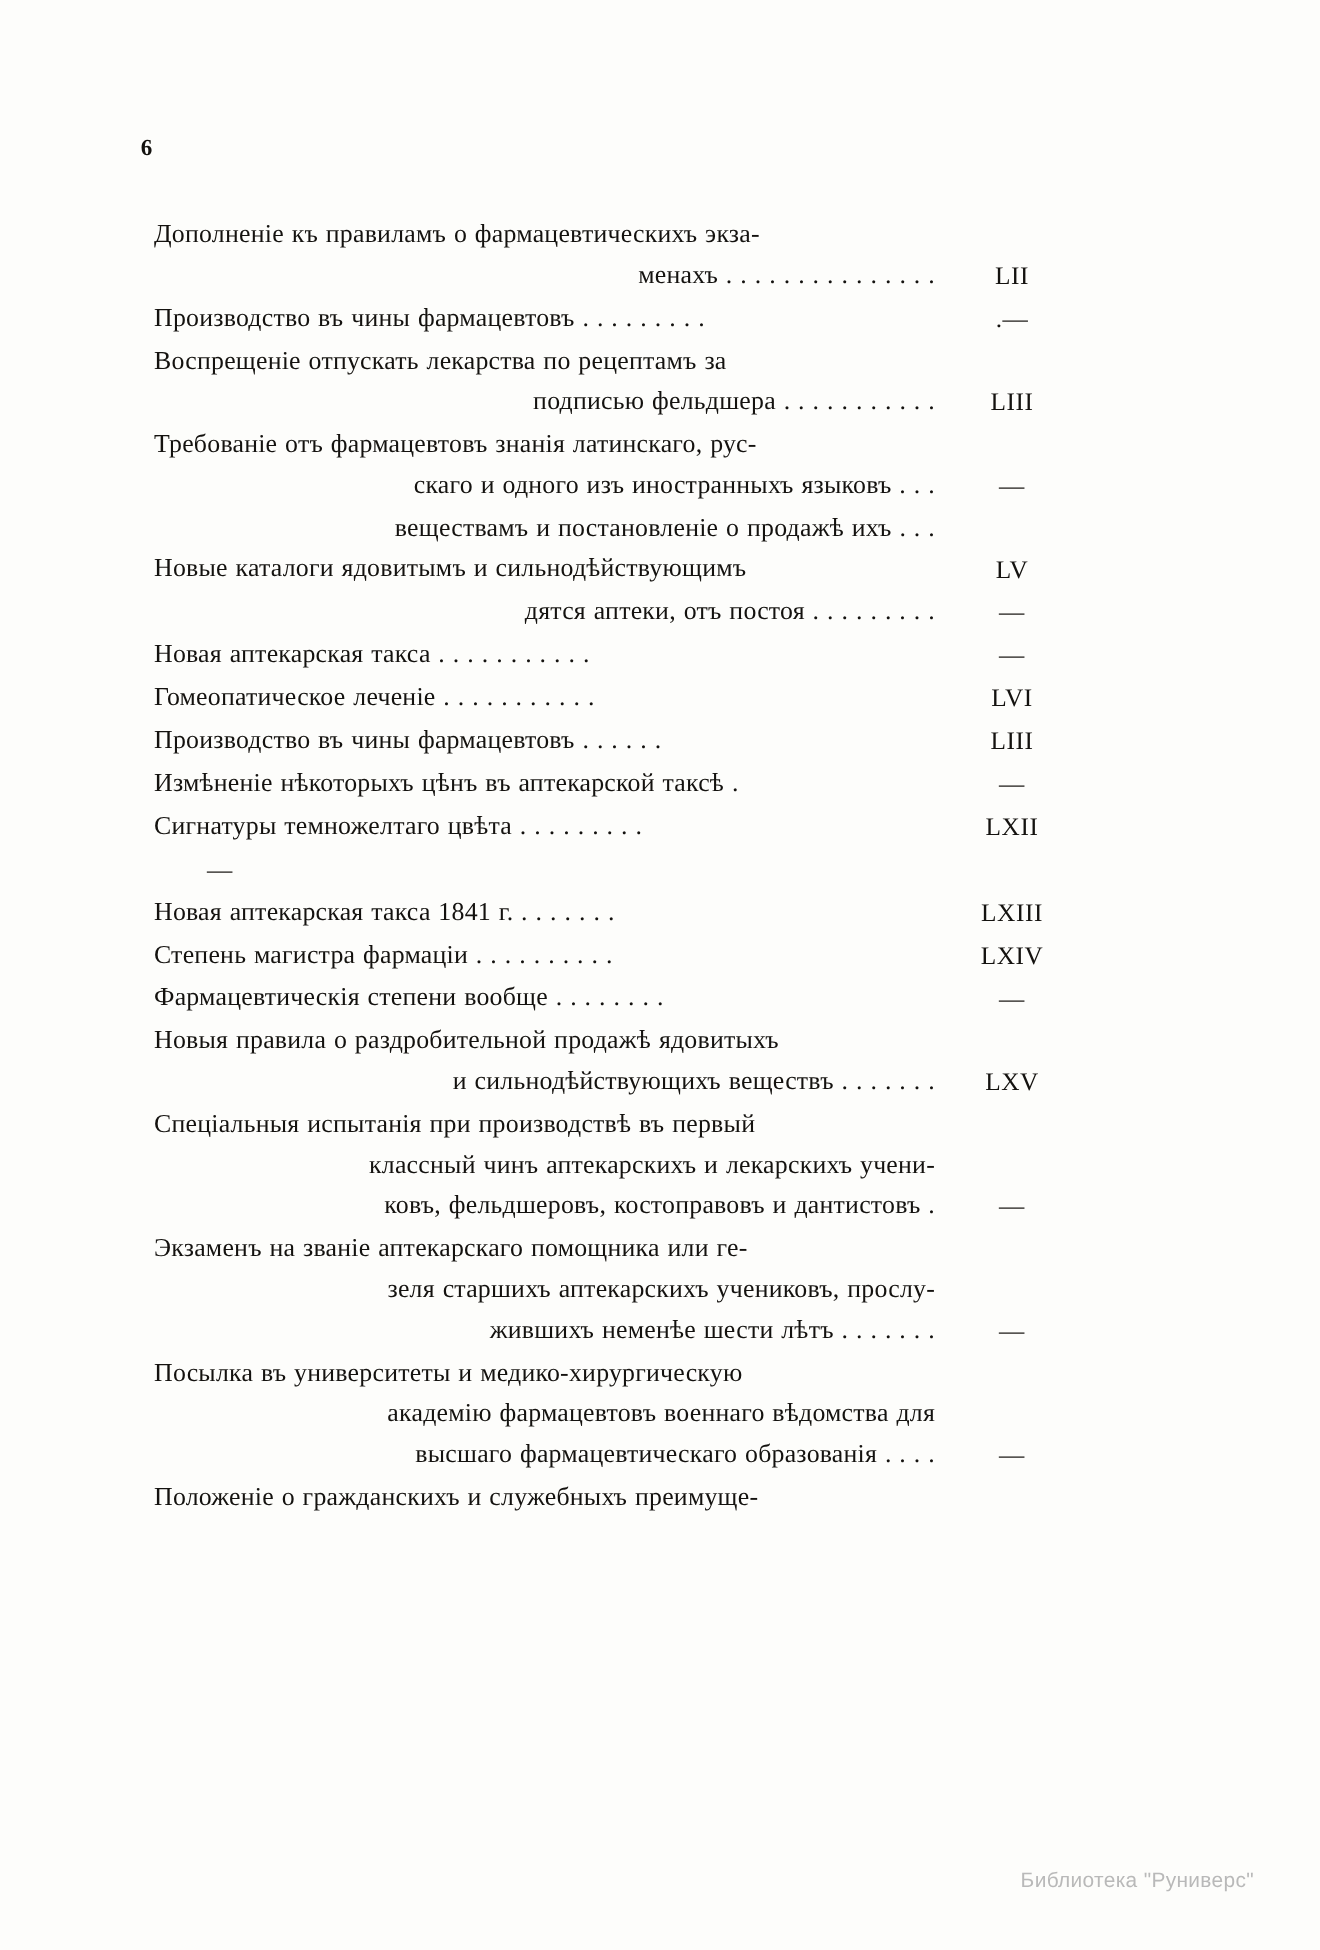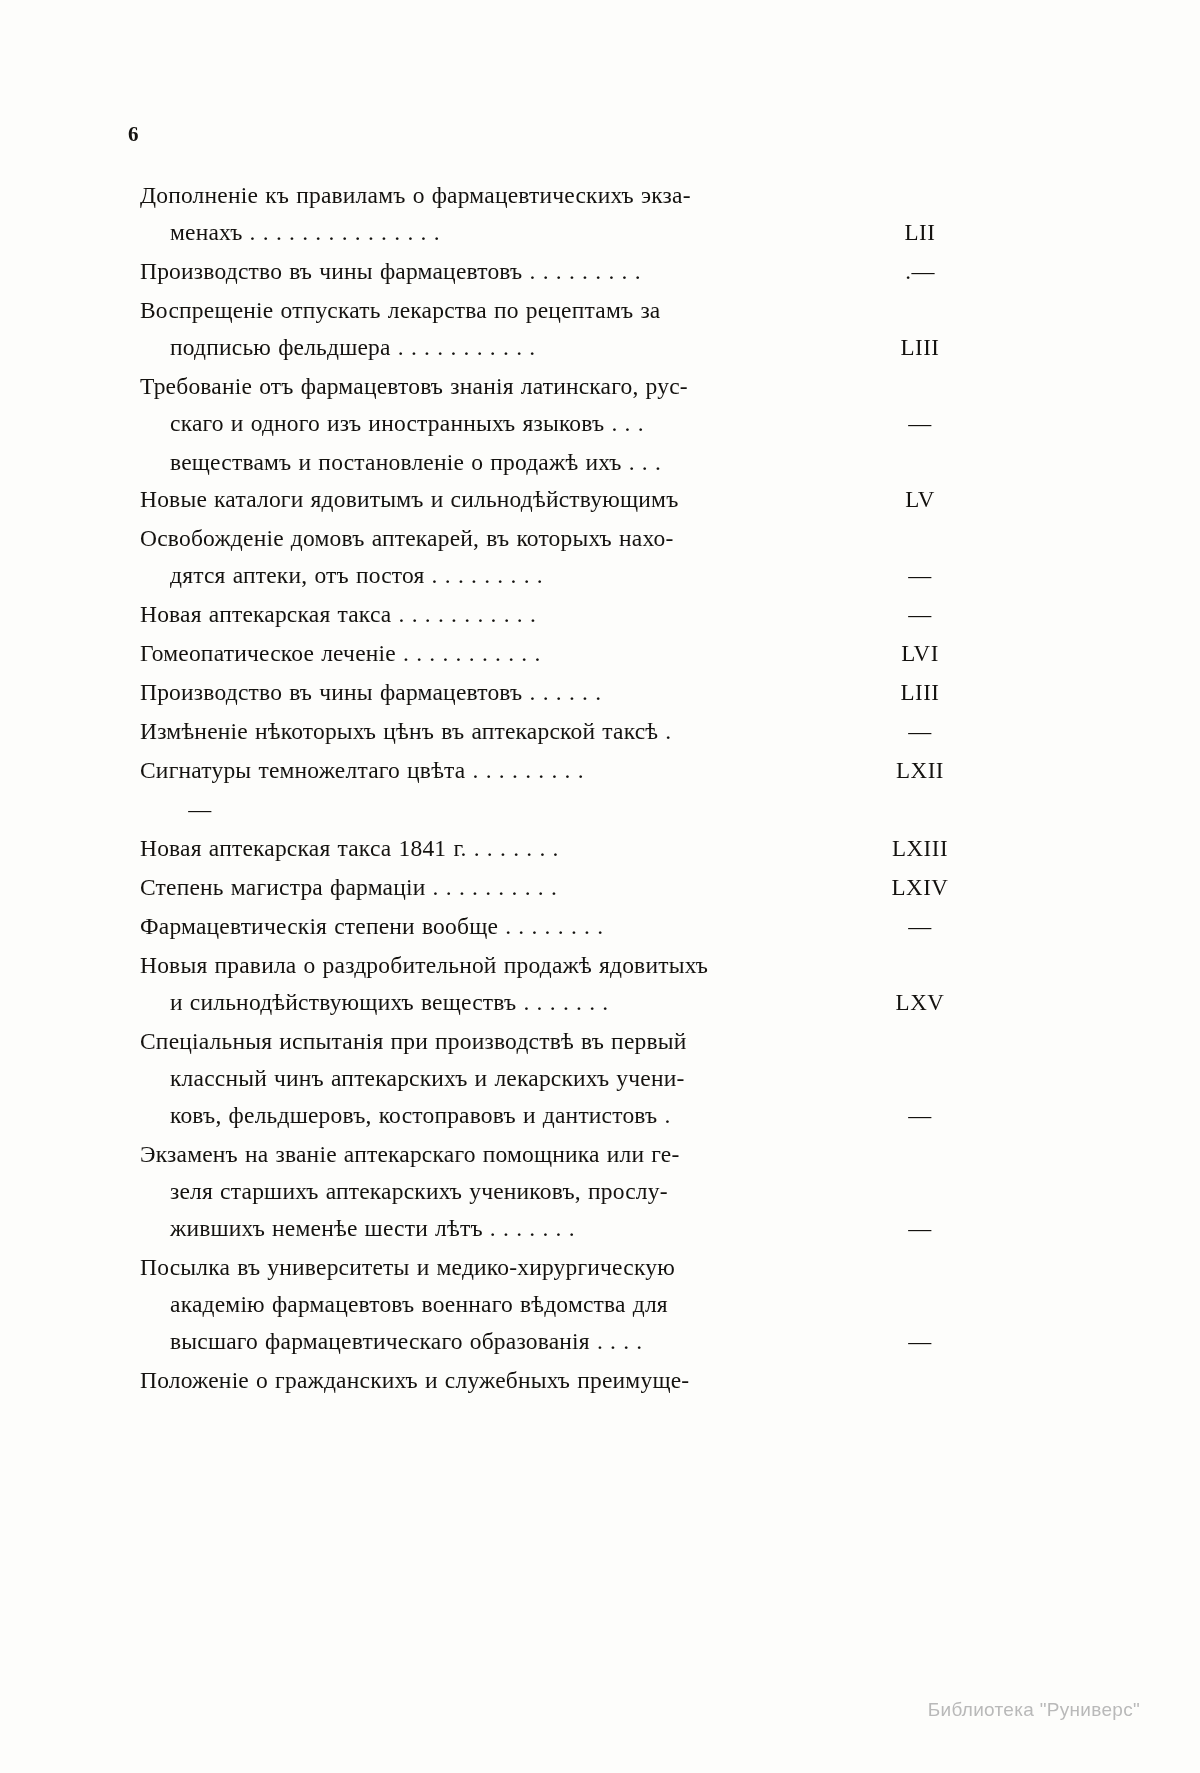--- a/index.html
+++ b/index.html
@@ -24,21 +24,21 @@
     position: absolute;
     left: 128px;
     top: 122px;
     font-size: 21px;
     font-weight: bold;
     letter-spacing: 0.5px;
   }
   .toc {
     position: absolute;
     left: 140px;
-    top: 177px;
+    top: 195px;
     width: 840px;
   }
   .entry {
     display: flex;
     align-items: flex-start;
     margin-bottom: 2px;
   }
   .entry-text {
     flex: 1 1 auto;
     font-size: 23.5px;
@@ -46,20 +46,21 @@
     letter-spacing: 0.2px;
     word-spacing: 1px;
     padding-right: 10px;
   }
   .entry-text .line {
     display: block;
     white-space: nowrap;
   }
   .entry-text .line.indent {
     padding-left: 30px;
+    text-align: right;
   }
   .entry-page {
     flex: 0 0 120px;
     text-align: center;
     font-size: 23px;
     line-height: 37px;
     letter-spacing: 0.5px;
     align-self: flex-end;
   }
   .entry-page.dash {
@@ -112,21 +113,20 @@
       </div>
       <div class="entry">
         <div class="entry-text">
           <span class="line indent">веществамъ и постановленіе о продажѣ ихъ . . .</span>
           <span class="line">Новые каталоги ядовитымъ и сильнодѣйствующимъ</span>
         </div>
         <div class="entry-page">LV</div>
       </div>
       <div class="entry">
         <div class="entry-text">
-          <span class="line">Освобожденіе домовъ аптекарей, въ которыхъ нахо-</span>
           <span class="line indent">дятся аптеки, отъ постоя . . . . . . . . .</span>
         </div>
         <div class="entry-page dash">—</div>
       </div>
       <div class="entry">
         <div class="entry-text">
           <span class="line">Новая аптекарская такса . . . . . . . . . . .</span>
         </div>
         <div class="entry-page dash">—</div>
       </div>

